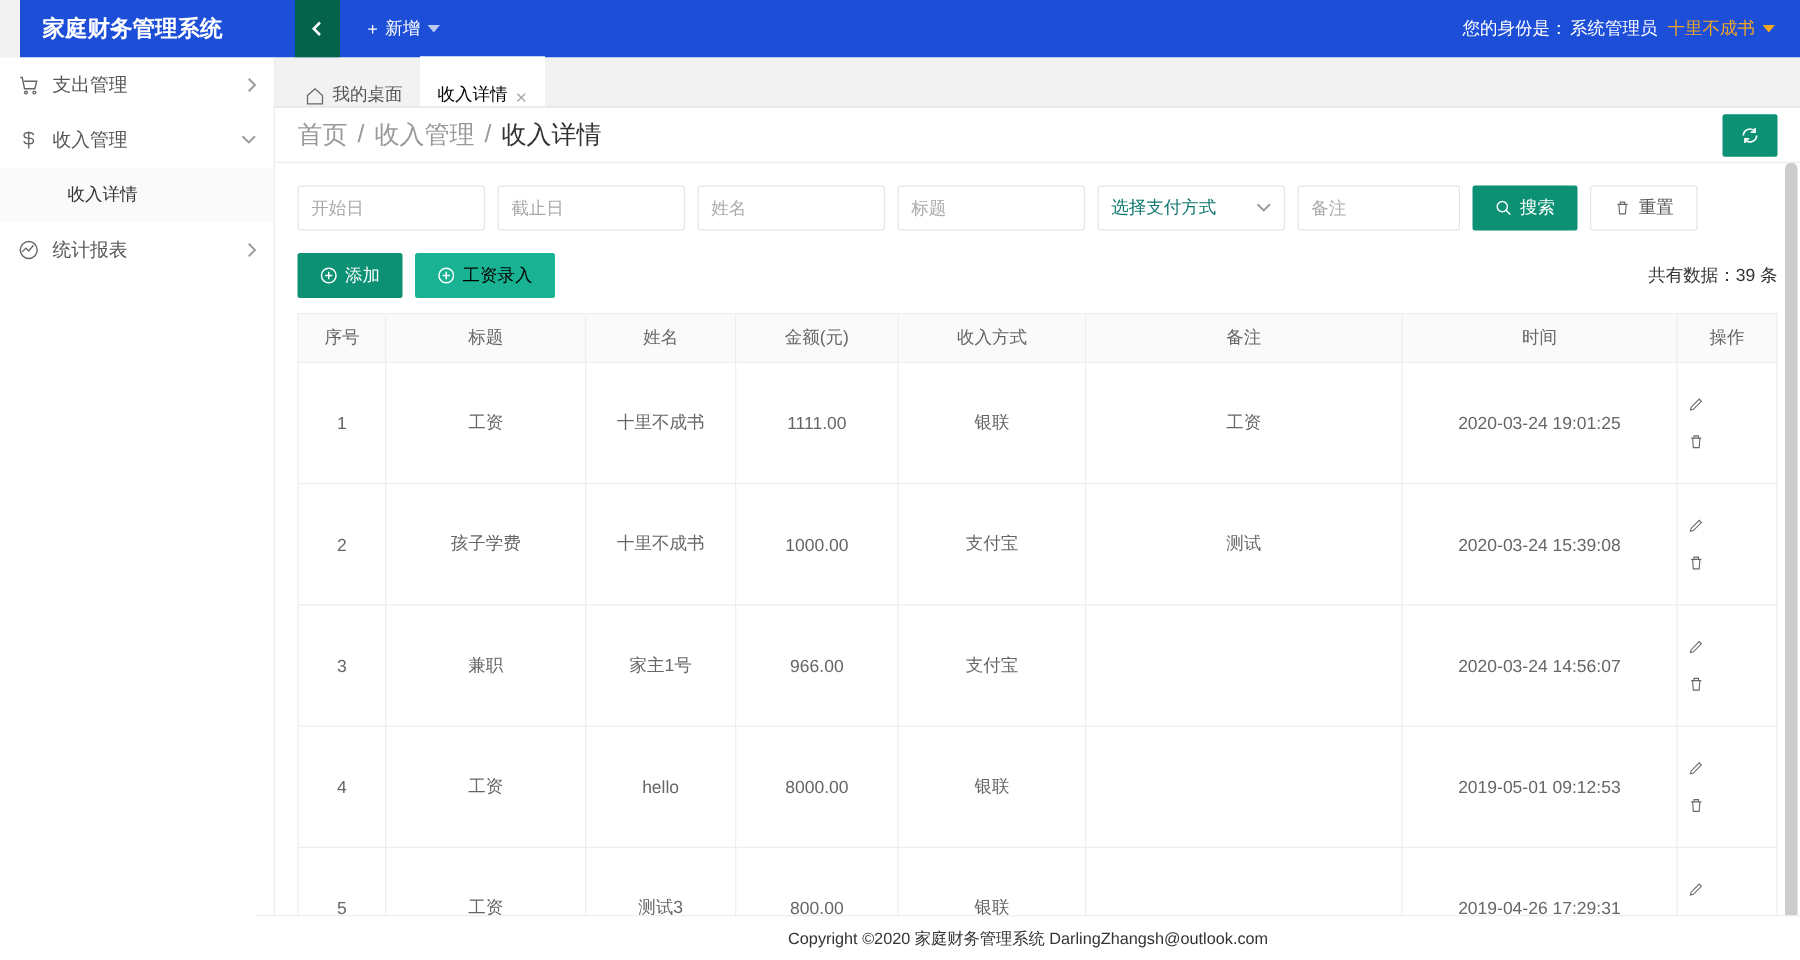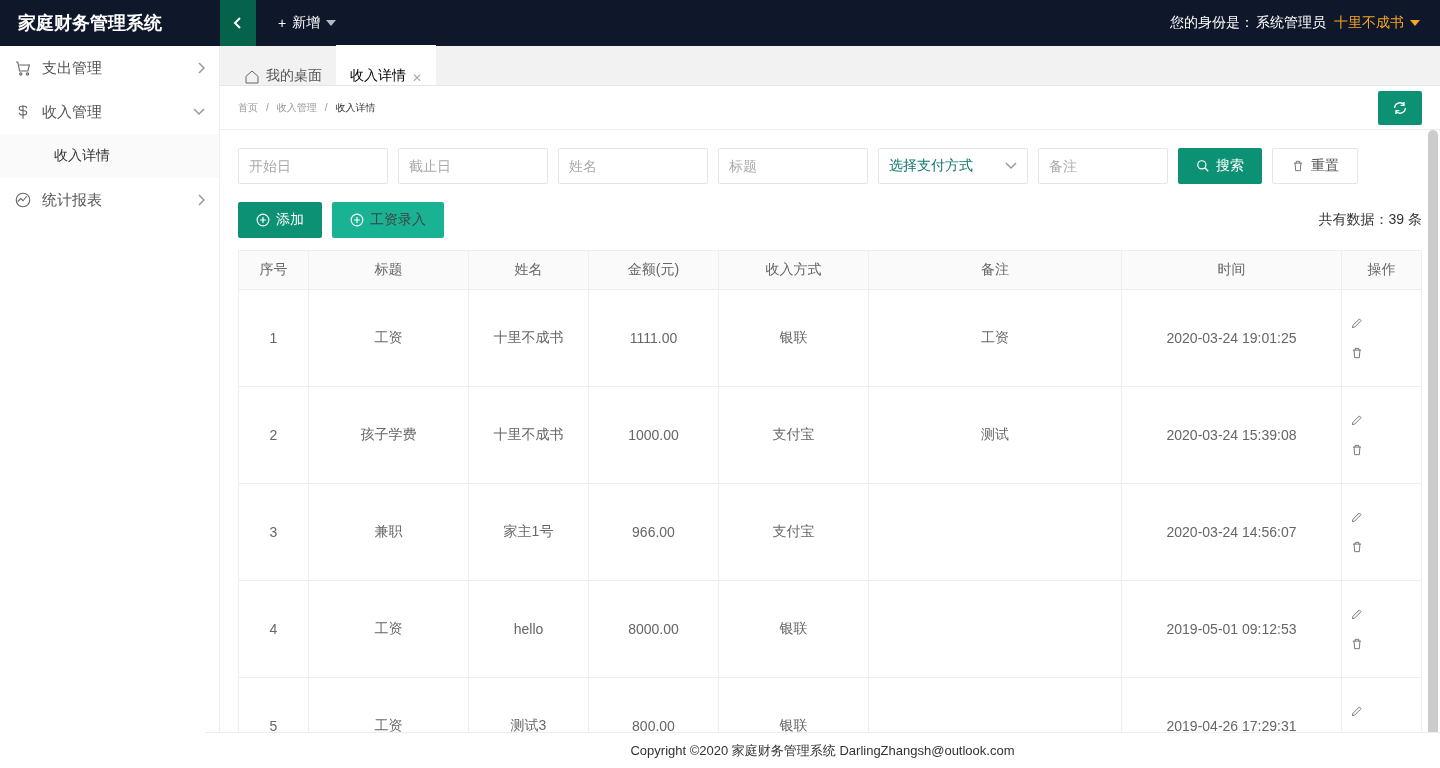--- a/index.html
+++ b/index.html
@@ -1,45 +1,45 @@
 <!DOCTYPE html>
 <html><head>
 <meta charset="utf-8">
 <style>
 * { margin: 0; padding: 0; box-sizing: border-box; }
 body { font-family: "Microsoft YaHei", sans-serif; font-size: 14px; color: #333; background: #f2f2f2; overflow: hidden; }
-.header { height: 46px; background: #0f172a; display: flex; align-items: center; color: #fff; }
+.header { height: 46px; background: #1d4ed8; display: flex; align-items: center; color: #fff; margin-left: 16px; }
 .logo { width: 220px; padding-left: 18px; font-size: 18px; font-weight: bold; }
 .hdr-btn { background: #04634a; height: 46px; width: 36px; display:flex; align-items:center; justify-content:center; cursor:pointer; }
 .hdr-new { height:46px; display:flex; align-items:center; padding:0 22px; cursor:pointer; font-size:14px; }
 .hdr-right { margin-left:auto; display:flex; align-items:center; padding-right:20px; font-size:14px; }
 .hdr-user { color:#F5A623; margin-left:8px; cursor:pointer; display:flex; align-items:center; }
 .layout { display:flex; height: calc(100vh - 46px); }
 .sidebar { width:220px; background:#fff; border-right:1px solid #eee; }
 .side-item { height:44px; display:flex; align-items:center; padding:0 14px; color:#555; cursor:pointer; font-size:15px; }
 .side-icon { width:28px; color:#666; display:flex; align-items:center; }
 .side-arrow { margin-left:auto; color:#666; }
 .side-sub { height:44px; display:flex; align-items:center; padding-left:54px; color:#333; background:rgba(0,0,0,0.02); cursor:pointer; font-size:14px;}
 .main { flex:1; display:flex; flex-direction:column; position:relative; }
 .tabs { height:40px; background:#f2f2f2; border-bottom:1px solid #e5e5e5; display:flex; align-items:flex-end; padding-left:10px; }
 .tab { height:40px; padding:0 14px; display:flex; align-items:flex-end; font-size:14px; cursor:pointer; color:#555; }
 .tab.active { background:#fff; color:#000;}
 .tab .close { margin-left:6px; color:#aaa; font-size:12px;}
 .content-wrap { flex:1; background:#fff; margin:0px; overflow:auto; position:relative; }
-.crumbs-row { height:44px; display:flex; align-items:center; padding:0 18px; border-bottom:1px solid #eee; color:#999; font-size:10px;}
+.crumbs-row { height:44px; display:flex; align-items:center; padding:0 18px; border-bottom:1px solid #eee; color:#999; font-size:20px;}
 .crumbs-row span.dark{ color:#333; }
 .refresh-btn { margin-left:auto; background:#0d9174; color:#fff; width:44px; height:34px; border-radius:2px; display:flex; align-items:center; justify-content:center; cursor:pointer;}
 .inner { padding:18px; }
 .filter-row { display:flex; gap:10px; align-items:center; }
 .inp { border:1px solid #e5e5e5; height:36px; padding:0 10px; border-radius:2px; color:#333; font-size:14px; outline:none; }
 .inp::placeholder{color:#aaa;}
 .sel { border:1px solid #e5e5e5; height:36px; padding:0 10px; border-radius:2px; width:150px; display:flex; align-items:center; justify-content:space-between; color:#0f766e; cursor:pointer;}
 .btn { height:36px; padding:0 18px; border-radius:2px; display:flex; align-items:center; gap:6px; cursor:pointer; font-size:14px;}
 .btn-green{ background:#0d9174; color:#fff;}
-.btn-green-alt{ background:#19b394; color:#404040;justify-content:space-between;}
+.btn-green-alt{ background:#19b394; color:#000000;justify-content:space-between;}
 .btn-plain{ background:#fff; border:1px solid #e5e5e5; color:#555;}
 .toolbar-row { display:flex; align-items:center; margin-top:18px; }
 .data-count { margin-left:auto; color:#333; font-size:14px;}
 .table { width:100%; border-collapse:collapse; margin-top:12px; font-size:14px;}
 .table th, .table td { border:1px solid #eee; padding:10px 8px; text-align:center; font-weight:normal; color:#666;}
 .table th { background:#fafafa; color:#666; }
 .table td.ops { color:#666; }
 .ops-icon { cursor:pointer; margin:0 4px; }
 .footer { position:fixed; bottom:0; left:205px; right:0; height:36px; background:#fff; border-top:1px solid #eee; display:flex; align-items:center; justify-content:center; color:#333; font-size:13px;}
 svg { display:block; }

